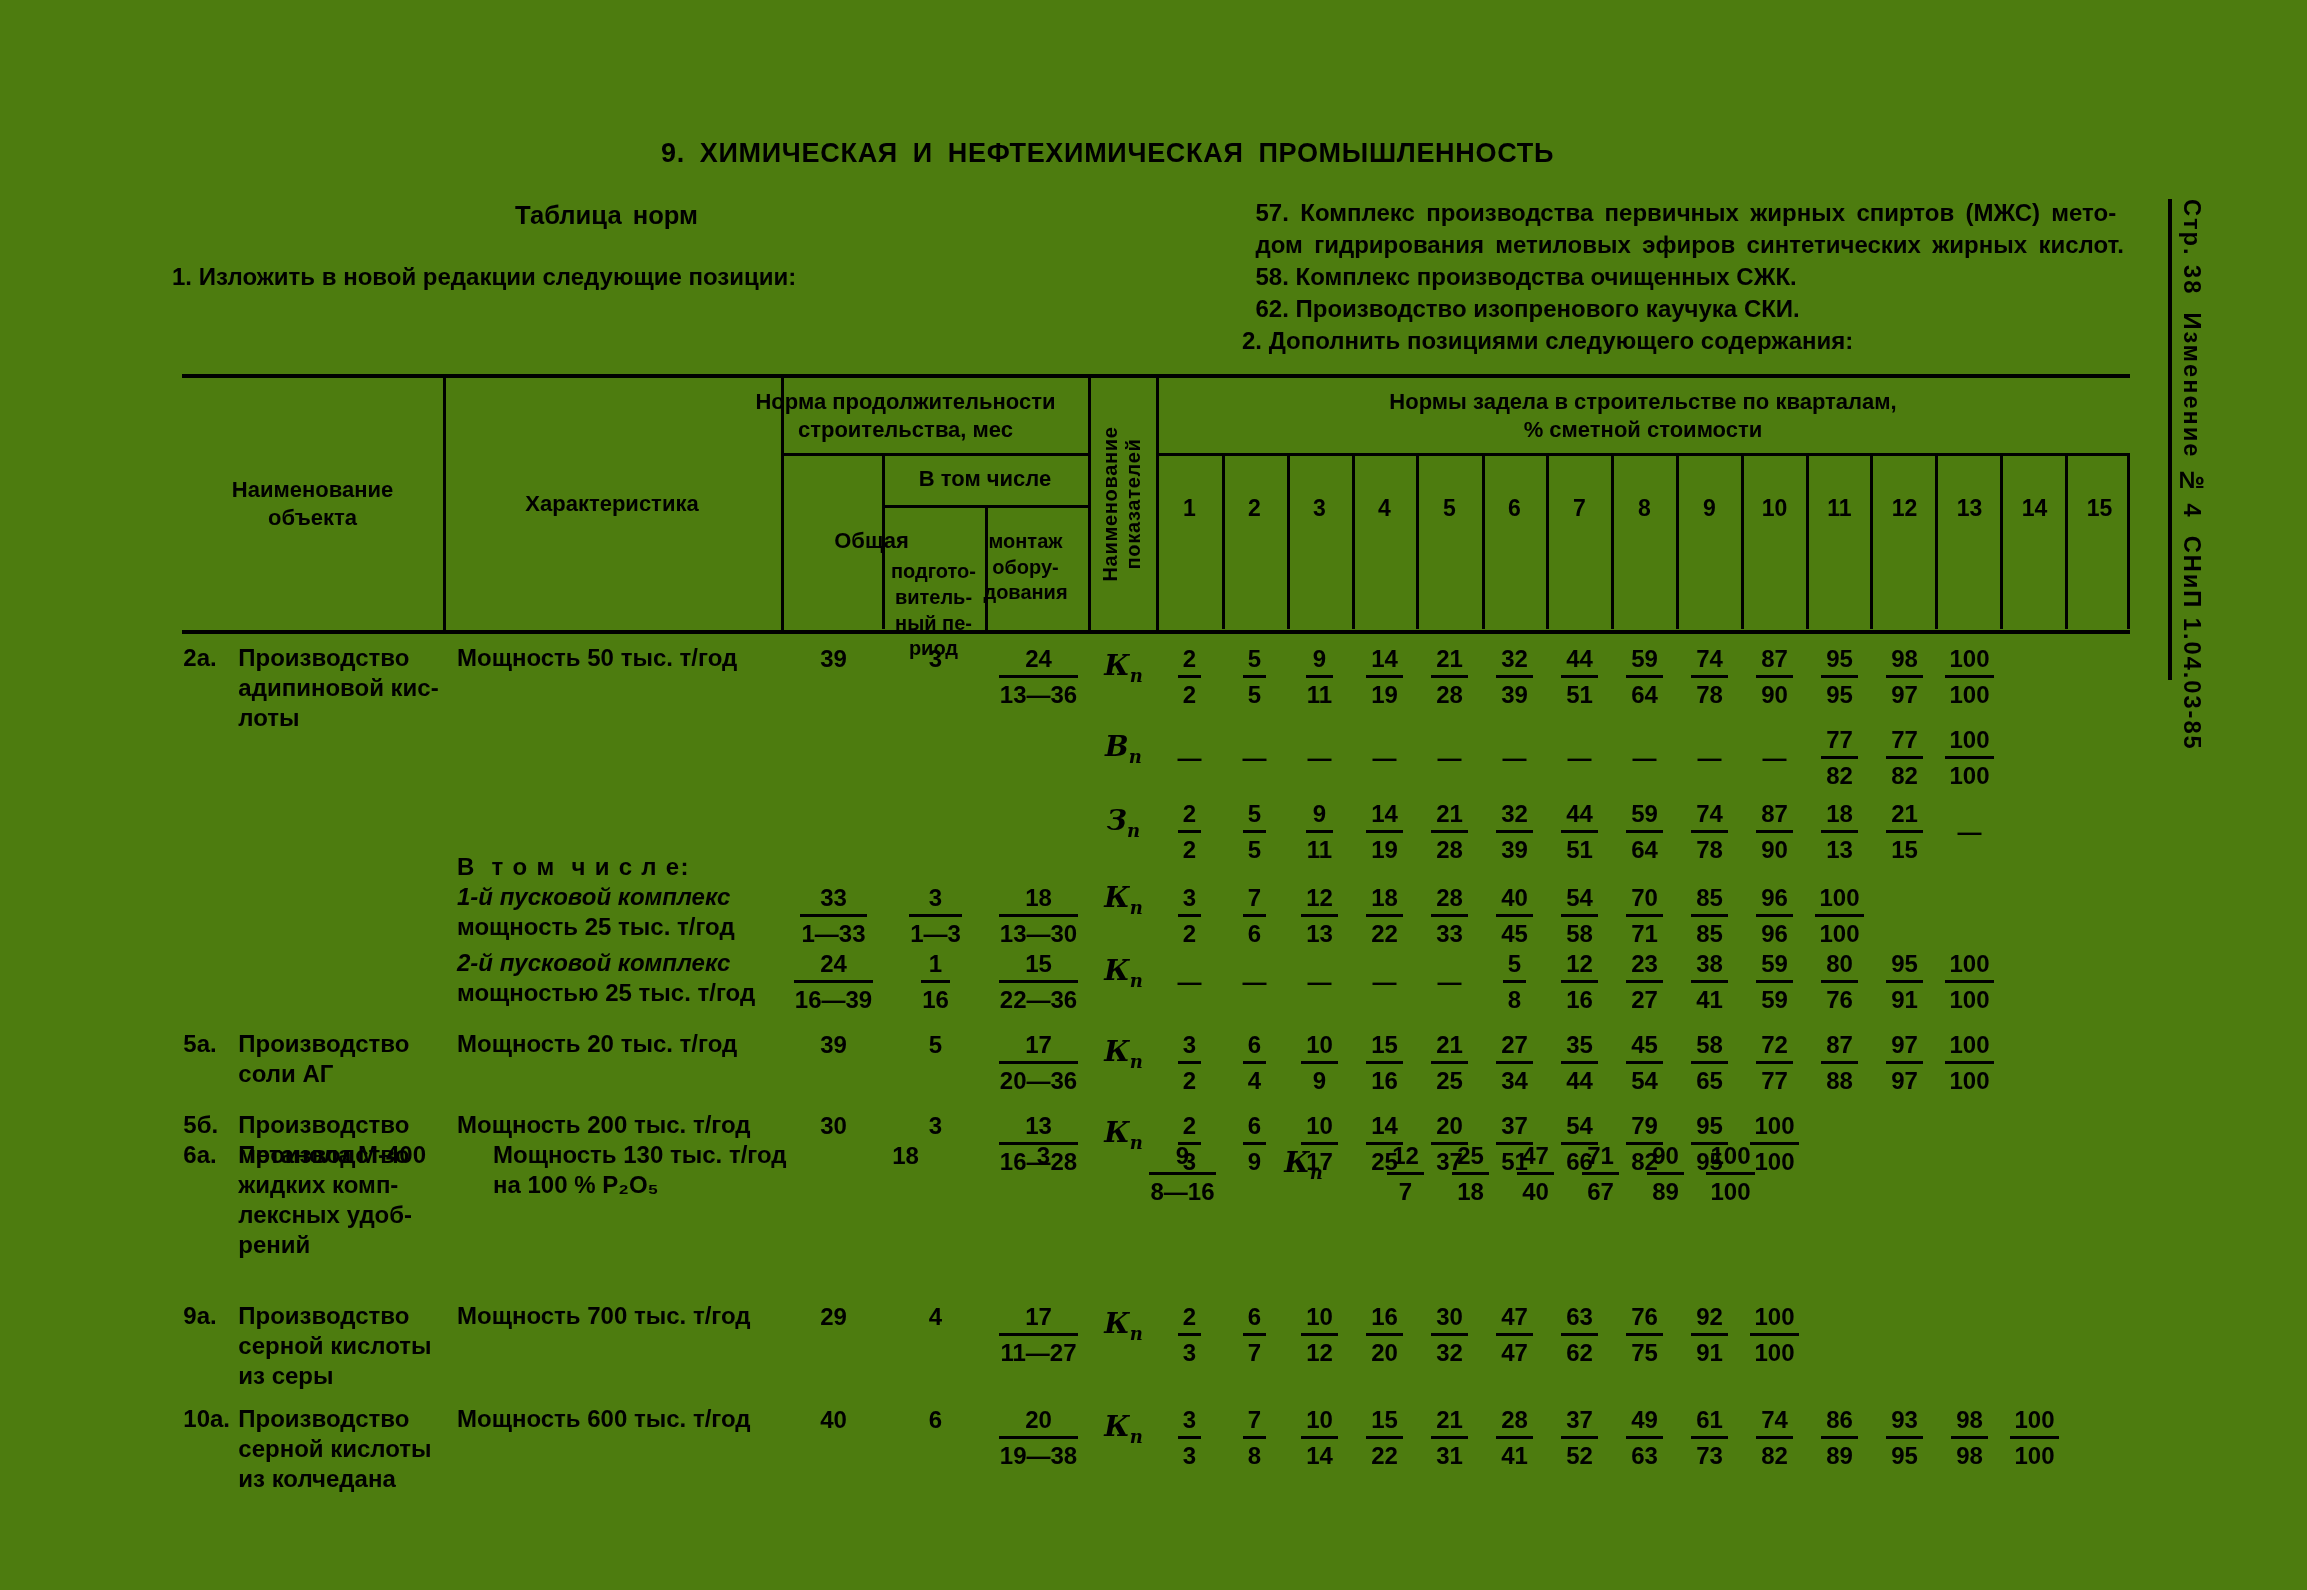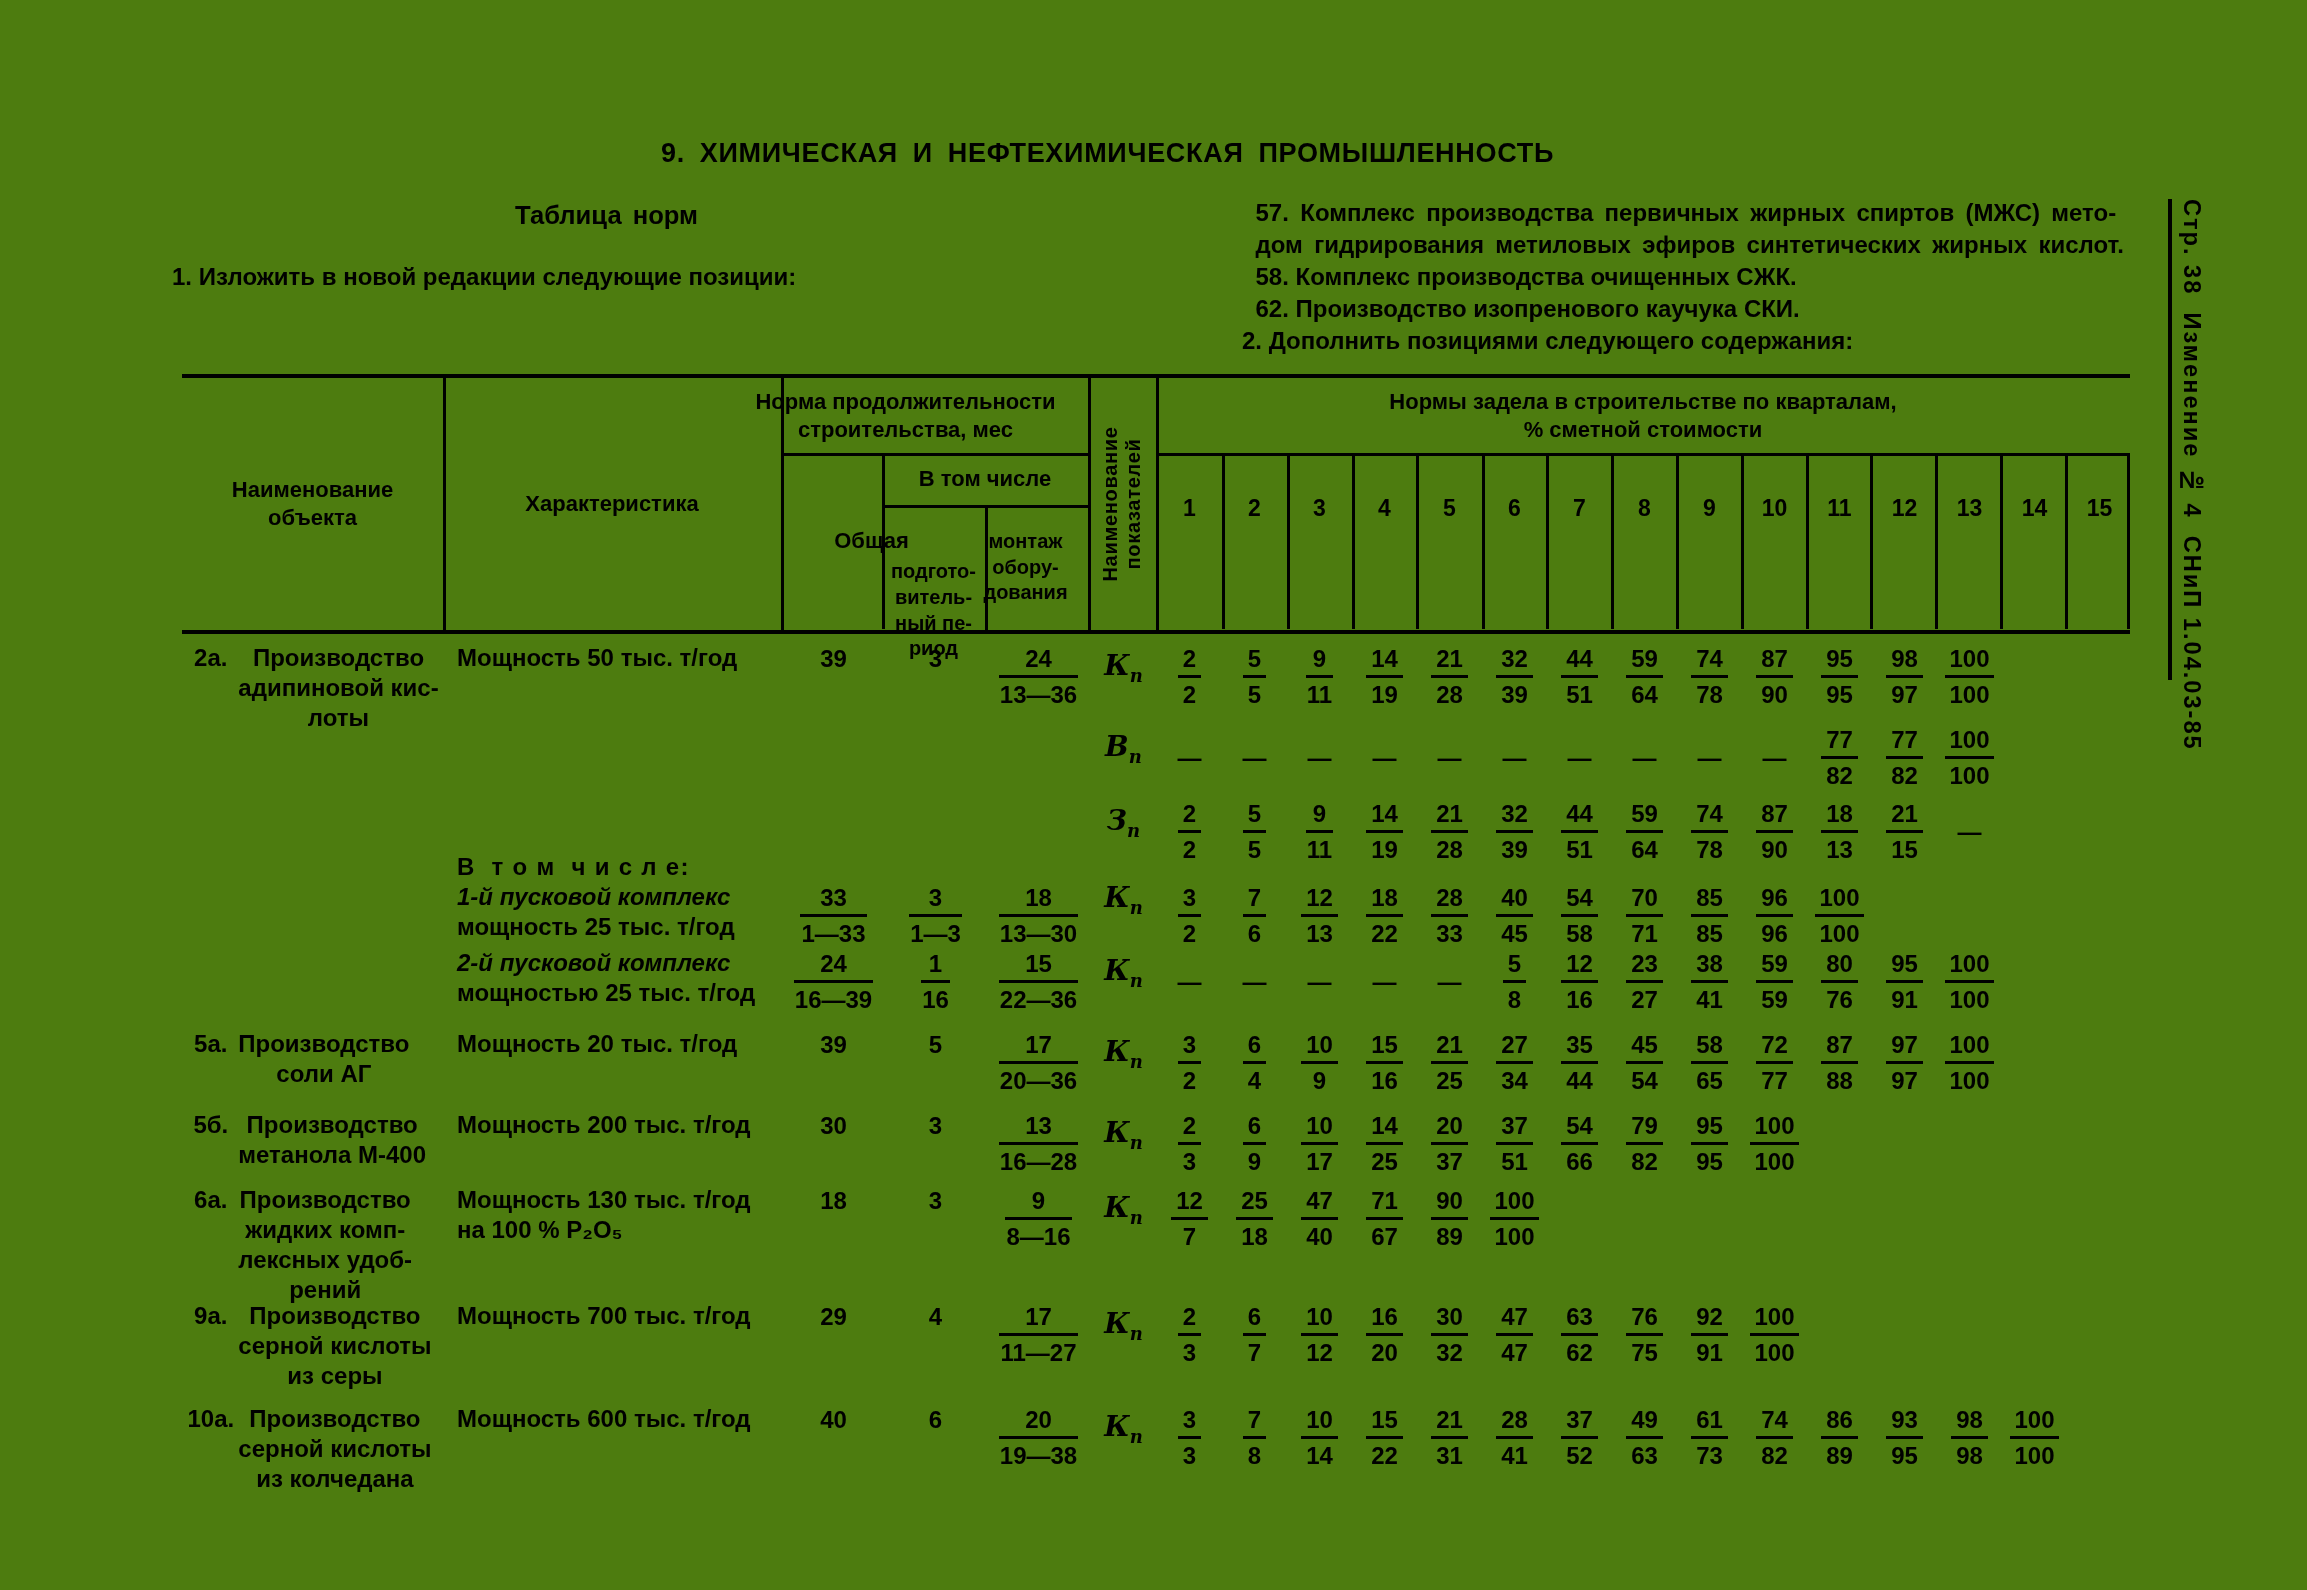--- a/index.html
+++ b/index.html
@@ -33,21 +33,21 @@
   .hsmall{font-size:20px;line-height:25.6px;}
   .h-pokaz-inner{transform:rotate(-90deg);font-size:20px;line-height:23px;letter-spacing:0.7px;}
   .h-qnums{position:absolute;left:975px;top:75px;width:973px;height:174px;display:grid;
            grid-template-columns:repeat(15,65px);}
   .h-qnums .qcell{padding-top:39px;font-size:23px;}
 
   
   .band{position:absolute;left:182px;width:1948px;display:grid;
         grid-template-columns:263px 338px 101px 103px 103px 67px 973px;align-items:start;}
   .c{position:relative;}
-  .name{display:flex;font-size:24px;line-height:30px;text-align:center;}
+  .name{display:flex;font-size:24px;line-height:30px;}
   .no{width:55px;flex:none;padding-left:1.3px;}
   .char{padding-left:12px;font-size:24px;line-height:30px;}
   .num-col{text-align:center;font-size:24px;line-height:32px;}
   .ind{text-align:center;font-family:"DejaVu Serif","Liberation Serif",serif;font-style:italic;
        font-size:28px;line-height:32px;padding-top:6.7px;}
   .ind sub{font-size:18px;line-height:0;}
   .quarters{display:grid;grid-template-columns:repeat(15,65px);}
   .qcell{text-align:center;font-size:24px;line-height:32px;}
   .frac{display:inline-block;text-align:center;}
   .frac .fn{display:block;padding:0 4.7px;border-bottom:3.4px solid #000;}
@@ -363,21 +363,21 @@
         <div class="qcell"><span class="frac"><span class="fn">95</span><span class="fd">95</span></span></div>
         <div class="qcell"><span class="frac"><span class="fn">100</span><span class="fd">100</span></span></div>
         <div class="qcell"></div>
         <div class="qcell"></div>
         <div class="qcell"></div>
         <div class="qcell"></div>
         <div class="qcell"></div>
       </div>
   </div>
 
-  <div class="band" style="top:1185px;">
+  <div class="band" style="top:1140px;gap:36px;">
     <div class="c name">
       <span class="no">6а.</span>
       <span class="pre">Производство
 жидких комп-
 лексных удоб-
 рений</span>
     </div>
     <div class="c char pre">Мощность 130 тыс. т/год
 на 100 % P₂O₅</div>
     <div class="c num-col">18</div>

